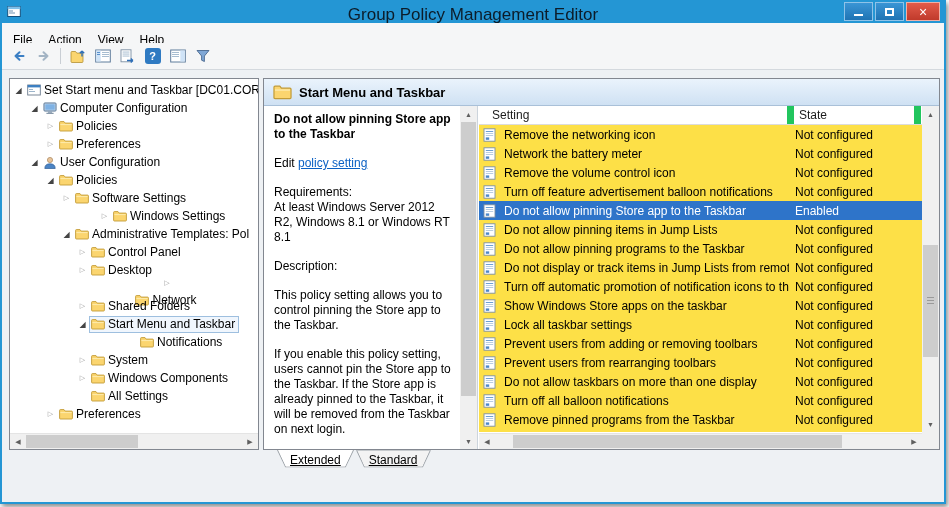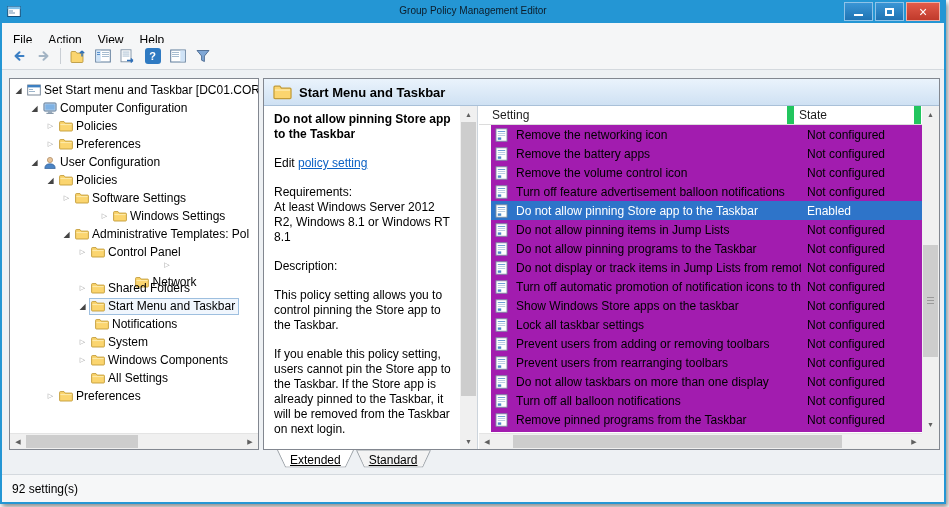--- a/index.html
+++ b/index.html
@@ -12,21 +12,21 @@
   }
   .window {
     position:absolute; top:0; left:0; width:946px; height:504px;
     border:2px solid var(--titlebar,#2496d4);
     box-shadow:2px 3px 5px rgba(0,0,0,.45);
     background:#eef1f4;
   }
   
   .titlebar { position:absolute; top:0; left:0; right:0; height:21px; background:var(--titlebar,#2496d4); }
   .titlebar-icon { position:absolute; left:5px; top:3px; display:flex; }
-  .title { position:absolute; left:0; right:0; top:3px; text-align:center; font-size:10px; color:#0c1c29; }
+  .title { position:absolute; left:0; right:0; top:3px; text-align:center; font-size:17px; color:#0c1c29; }
   .caption-buttons { position:absolute; right:4px; top:0; display:flex; gap:2px; }
   .cap-btn { width:29px; height:19px; display:flex; align-items:center; justify-content:center;
     background:linear-gradient(#3a95d5,#1f74b4); border:1px solid #8fc3e8; }
   .cap-btn.close { width:34px; background:linear-gradient(#e25b4a,var(--close,#c03a2b)); border-color:#f0b0a6; }
   .glyph-min { width:9px; height:2px; background:#fff; margin-top:7px; }
   .glyph-max { width:9px; height:8px; border:2px solid #fff; }
   .glyph-close { color:#fff; font-size:14px; line-height:1; }
   
   .menubar { position:absolute; top:21px; left:0; right:0; height:35px; background:#f5f6f7;
     border-bottom:1px solid #e7e9eb; display:flex; align-items:center; padding-left:3px; }
@@ -77,21 +77,21 @@
   p.desc-p { margin:0 0 14px 0; }
   .desc-scroll { right:0; top:0; bottom:0; }
   .desc-scroll .vs-thumb { top:0; height:88%; }
   
   .list-pane { position:absolute; left:215px; top:27px; right:0; bottom:0; }
   .col-header { position:absolute; top:0; left:0; right:17px; height:19px; background:#fff;
     border-bottom:1px solid #dcdcdc; display:flex; }
   .col-cell { border-right:7px solid #22c55e; display:flex; align-items:center; color:#1a1a1a; }
   .col-setting { flex:0 0 315px; padding-left:13px; }
   .col-state { flex:0 0 127px; padding-left:5px; }
-  .list-rows { position:absolute; top:19px; left:0; right:17px; bottom:17px; overflow:hidden; background:#a21caf;margin-left:12px; }
+  .list-rows { position:absolute; top:19px; left:0; right:17px; bottom:17px; overflow:hidden; background:#fde047; }
   .list-row { height:19px; display:flex; align-items:center; padding-left:4px; }
   .list-row.selected { background:var(--selection,#2e74c9); color:#fff; }
   .row-icon { flex:0 0 16px; display:flex; }
   .cell-setting { flex:0 0 290px; white-space:nowrap; overflow:hidden; padding-left:5px; }
   .cell-state { flex:1; white-space:nowrap; overflow:hidden; padding-left:6px; }
   .list-vscroll { right:0; top:0; bottom:17px; }
   .list-vscroll .vs-thumb { top:42%; height:38%; }
   .list-vscroll .vs-thumb::after { content:""; position:absolute; left:4px; right:4px; top:50%; height:8px; margin-top:-4px;
     background:repeating-linear-gradient(180deg,#9a9a9a 0 1px,rgba(0,0,0,0) 1px 3px); }
   .list-hscroll { left:0; right:17px; bottom:0; border-top:1px solid #e4e4e4; }
@@ -321,20 +321,32 @@
             <span class="node">
               <span class="ticon">
                 <svg width="14" height="12" viewBox="0 0 14 12">
                   <path d="M0.6 10.2 L0.6 2.4 Q0.6 1.6 1.4 1.6 L5 1.6 L6.2 3.1 L12.6 3.1 Q13.4 3.1 13.4 3.9 L13.4 10.2 Q13.4 11 12.6 11 L1.4 11 Q0.6 11 0.6 10.2 Z" fill="#fbd56f" stroke="#c29b37" stroke-width="0.9" stroke-linejoin="round"></path>
                   <rect x="1.4" y="4" width="11.2" height="1.1" fill="#fde9a8"></rect>
                 </svg>
               </span>
               <span class="tlabel">Control Panel</span>
             </span>
           </div>
+          <div class="tree-row" style="padding-left: 66px;">
+            <span class="expander">▷</span>
+            <span class="node">
+              <span class="ticon">
+                <svg width="14" height="12" viewBox="0 0 14 12">
+                  <path d="M0.6 10.2 L0.6 2.4 Q0.6 1.6 1.4 1.6 L5 1.6 L6.2 3.1 L12.6 3.1 Q13.4 3.1 13.4 3.9 L13.4 10.2 Q13.4 11 12.6 11 L1.4 11 Q0.6 11 0.6 10.2 Z" fill="#fbd56f" stroke="#c29b37" stroke-width="0.9" stroke-linejoin="round"></path>
+                  <rect x="1.4" y="4" width="11.2" height="1.1" fill="#fde9a8"></rect>
+                </svg>
+              </span>
+              <span class="tlabel">Desktop</span>
+            </span>
+          </div>
           <div class="tree-row" style="padding-left: 66px; flex-direction: column;">
             <span class="expander">▷</span>
             <span class="node">
               <span class="ticon">
                 <svg width="14" height="12" viewBox="0 0 14 12">
                   <path d="M0.6 10.2 L0.6 2.4 Q0.6 1.6 1.4 1.6 L5 1.6 L6.2 3.1 L12.6 3.1 Q13.4 3.1 13.4 3.9 L13.4 10.2 Q13.4 11 12.6 11 L1.4 11 Q0.6 11 0.6 10.2 Z" fill="#fbd56f" stroke="#c29b37" stroke-width="0.9" stroke-linejoin="round"></path>
                   <rect x="1.4" y="4" width="11.2" height="1.1" fill="#fde9a8"></rect>
                 </svg>
               </span>
               <span class="tlabel">Network</span>
@@ -357,21 +369,21 @@
             <span class="node">
               <span class="ticon">
                 <svg width="14" height="12" viewBox="0 0 14 12">
                   <path d="M0.6 10.2 L0.6 2.4 Q0.6 1.6 1.4 1.6 L5 1.6 L6.2 3.1 L12.6 3.1 Q13.4 3.1 13.4 3.9 L13.4 10.2 Q13.4 11 12.6 11 L1.4 11 Q0.6 11 0.6 10.2 Z" fill="#fbd56f" stroke="#c29b37" stroke-width="0.9" stroke-linejoin="round"></path>
                   <rect x="1.4" y="4" width="11.2" height="1.1" fill="#fde9a8"></rect>
                 </svg>
               </span>
               <span class="tlabel">Start Menu and Taskbar</span>
             </span>
           </div>
-          <div class="tree-row" style="padding-left: 70px;">
+          <div class="tree-row" style="padding-left: 115px;">
             <span class="expander"></span>
             <span class="node">
               <span class="ticon">
                 <svg width="14" height="12" viewBox="0 0 14 12">
                   <path d="M0.6 10.2 L0.6 2.4 Q0.6 1.6 1.4 1.6 L5 1.6 L6.2 3.1 L12.6 3.1 Q13.4 3.1 13.4 3.9 L13.4 10.2 Q13.4 11 12.6 11 L1.4 11 Q0.6 11 0.6 10.2 Z" fill="#fbd56f" stroke="#c29b37" stroke-width="0.9" stroke-linejoin="round"></path>
                   <rect x="1.4" y="4" width="11.2" height="1.1" fill="#fde9a8"></rect>
                 </svg>
               </span>
               <span class="tlabel">Notifications</span>
             </span>
@@ -486,21 +498,21 @@
             <div class="list-row">
               <span class="row-icon">
                 <svg width="13" height="14" viewBox="0 0 13 14">
                   <rect x="1" y="0.8" width="11" height="12.4" fill="#fff" stroke="#7b8ea2" stroke-width="0.9"></rect>
                   <rect x="2.8" y="3" width="7.4" height="1" fill="#6d9fd4"></rect>
                   <rect x="2.8" y="5" width="7.4" height="1" fill="#b9cde2"></rect>
                   <rect x="2.8" y="7" width="7.4" height="1" fill="#b9cde2"></rect>
                   <rect x="2.8" y="9.4" width="3.4" height="2.4" fill="#4c87c8"></rect>
                 </svg>
               </span>
-              <span class="cell-setting">Remove the battery apps</span>
+              <span class="cell-setting">Network the battery meter</span>
               <span class="cell-state">Not configured</span>
             </div>
             <div class="list-row">
               <span class="row-icon">
                 <svg width="13" height="14" viewBox="0 0 13 14">
                   <rect x="1" y="0.8" width="11" height="12.4" fill="#fff" stroke="#7b8ea2" stroke-width="0.9"></rect>
                   <rect x="2.8" y="3" width="7.4" height="1" fill="#6d9fd4"></rect>
                   <rect x="2.8" y="5" width="7.4" height="1" fill="#b9cde2"></rect>
                   <rect x="2.8" y="7" width="7.4" height="1" fill="#b9cde2"></rect>
                   <rect x="2.8" y="9.4" width="3.4" height="2.4" fill="#4c87c8"></rect>
@@ -696,16 +708,13 @@
         <div class="sb-corner"></div>
       </div>
     </div>
 
     <div class="tabs-row">
       <div class="tab active"><span>Extended</span></div>
       <div class="tab"><span>Standard</span></div>
     </div>
   </div>
 
-  <div class="statusbar">
-    <span>92 setting(s)</span>
-  </div>
 </div>
 
 </body></html>

